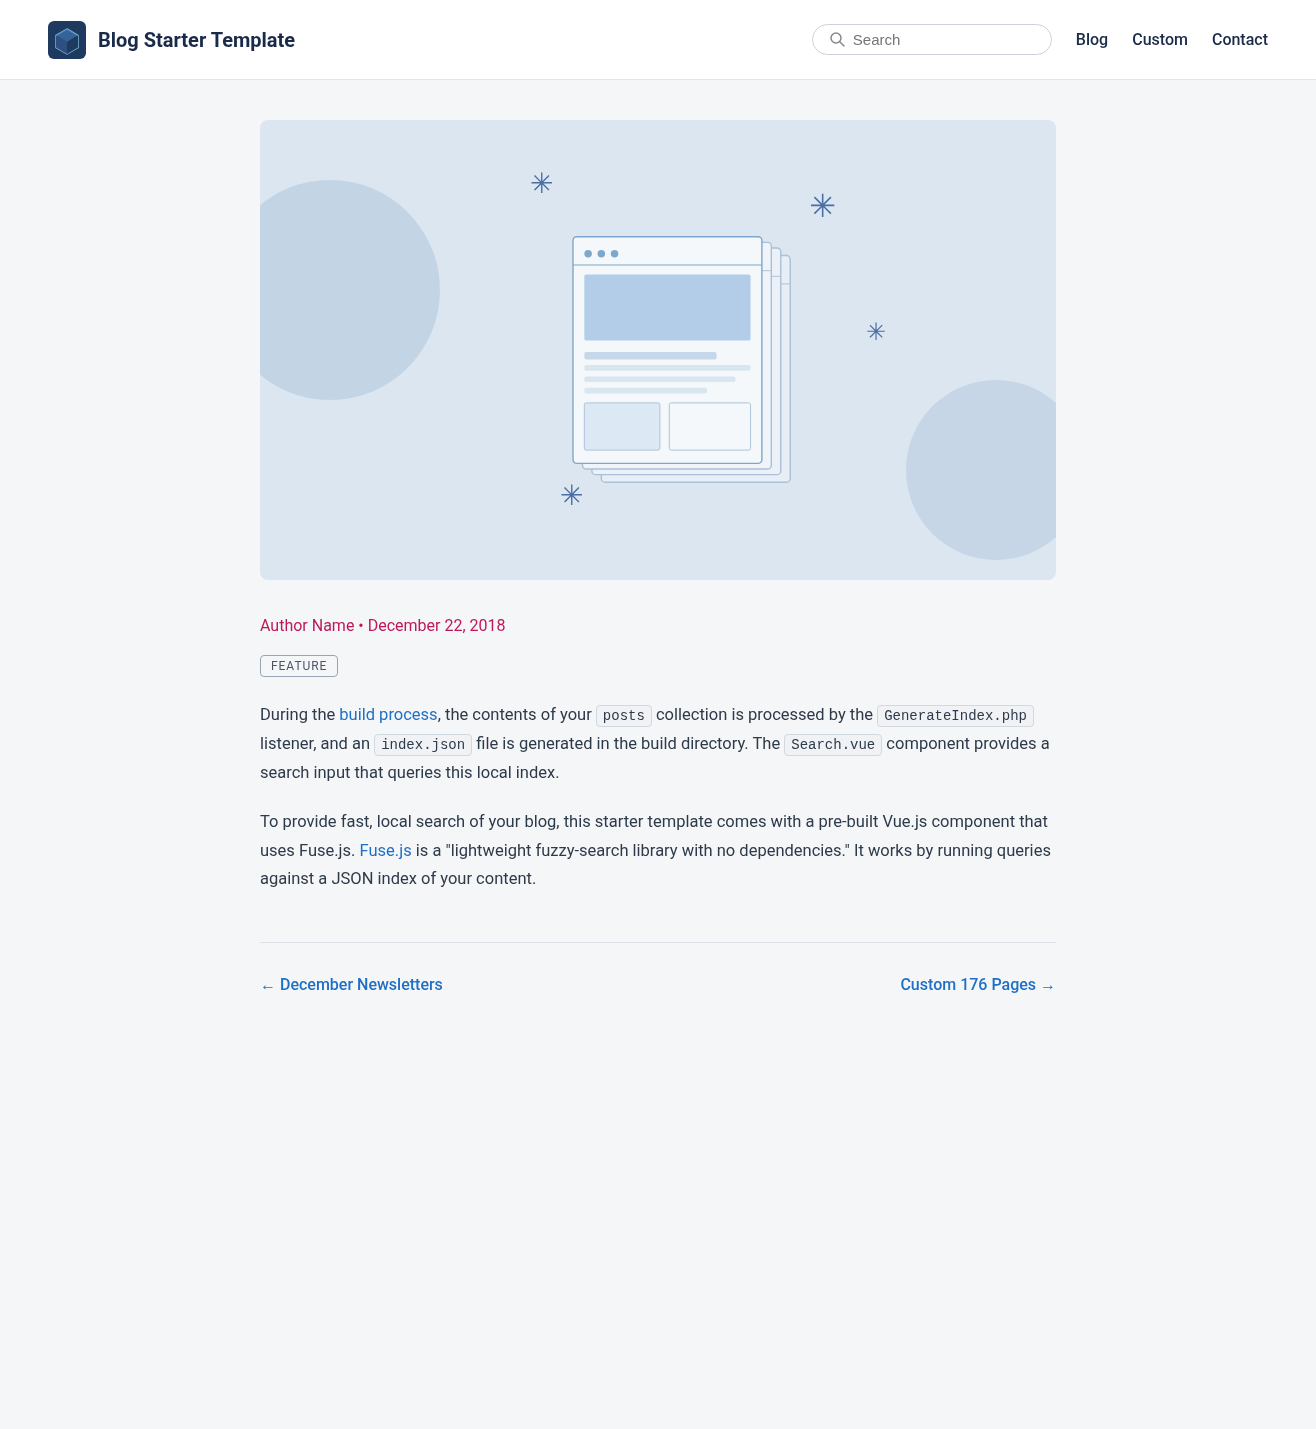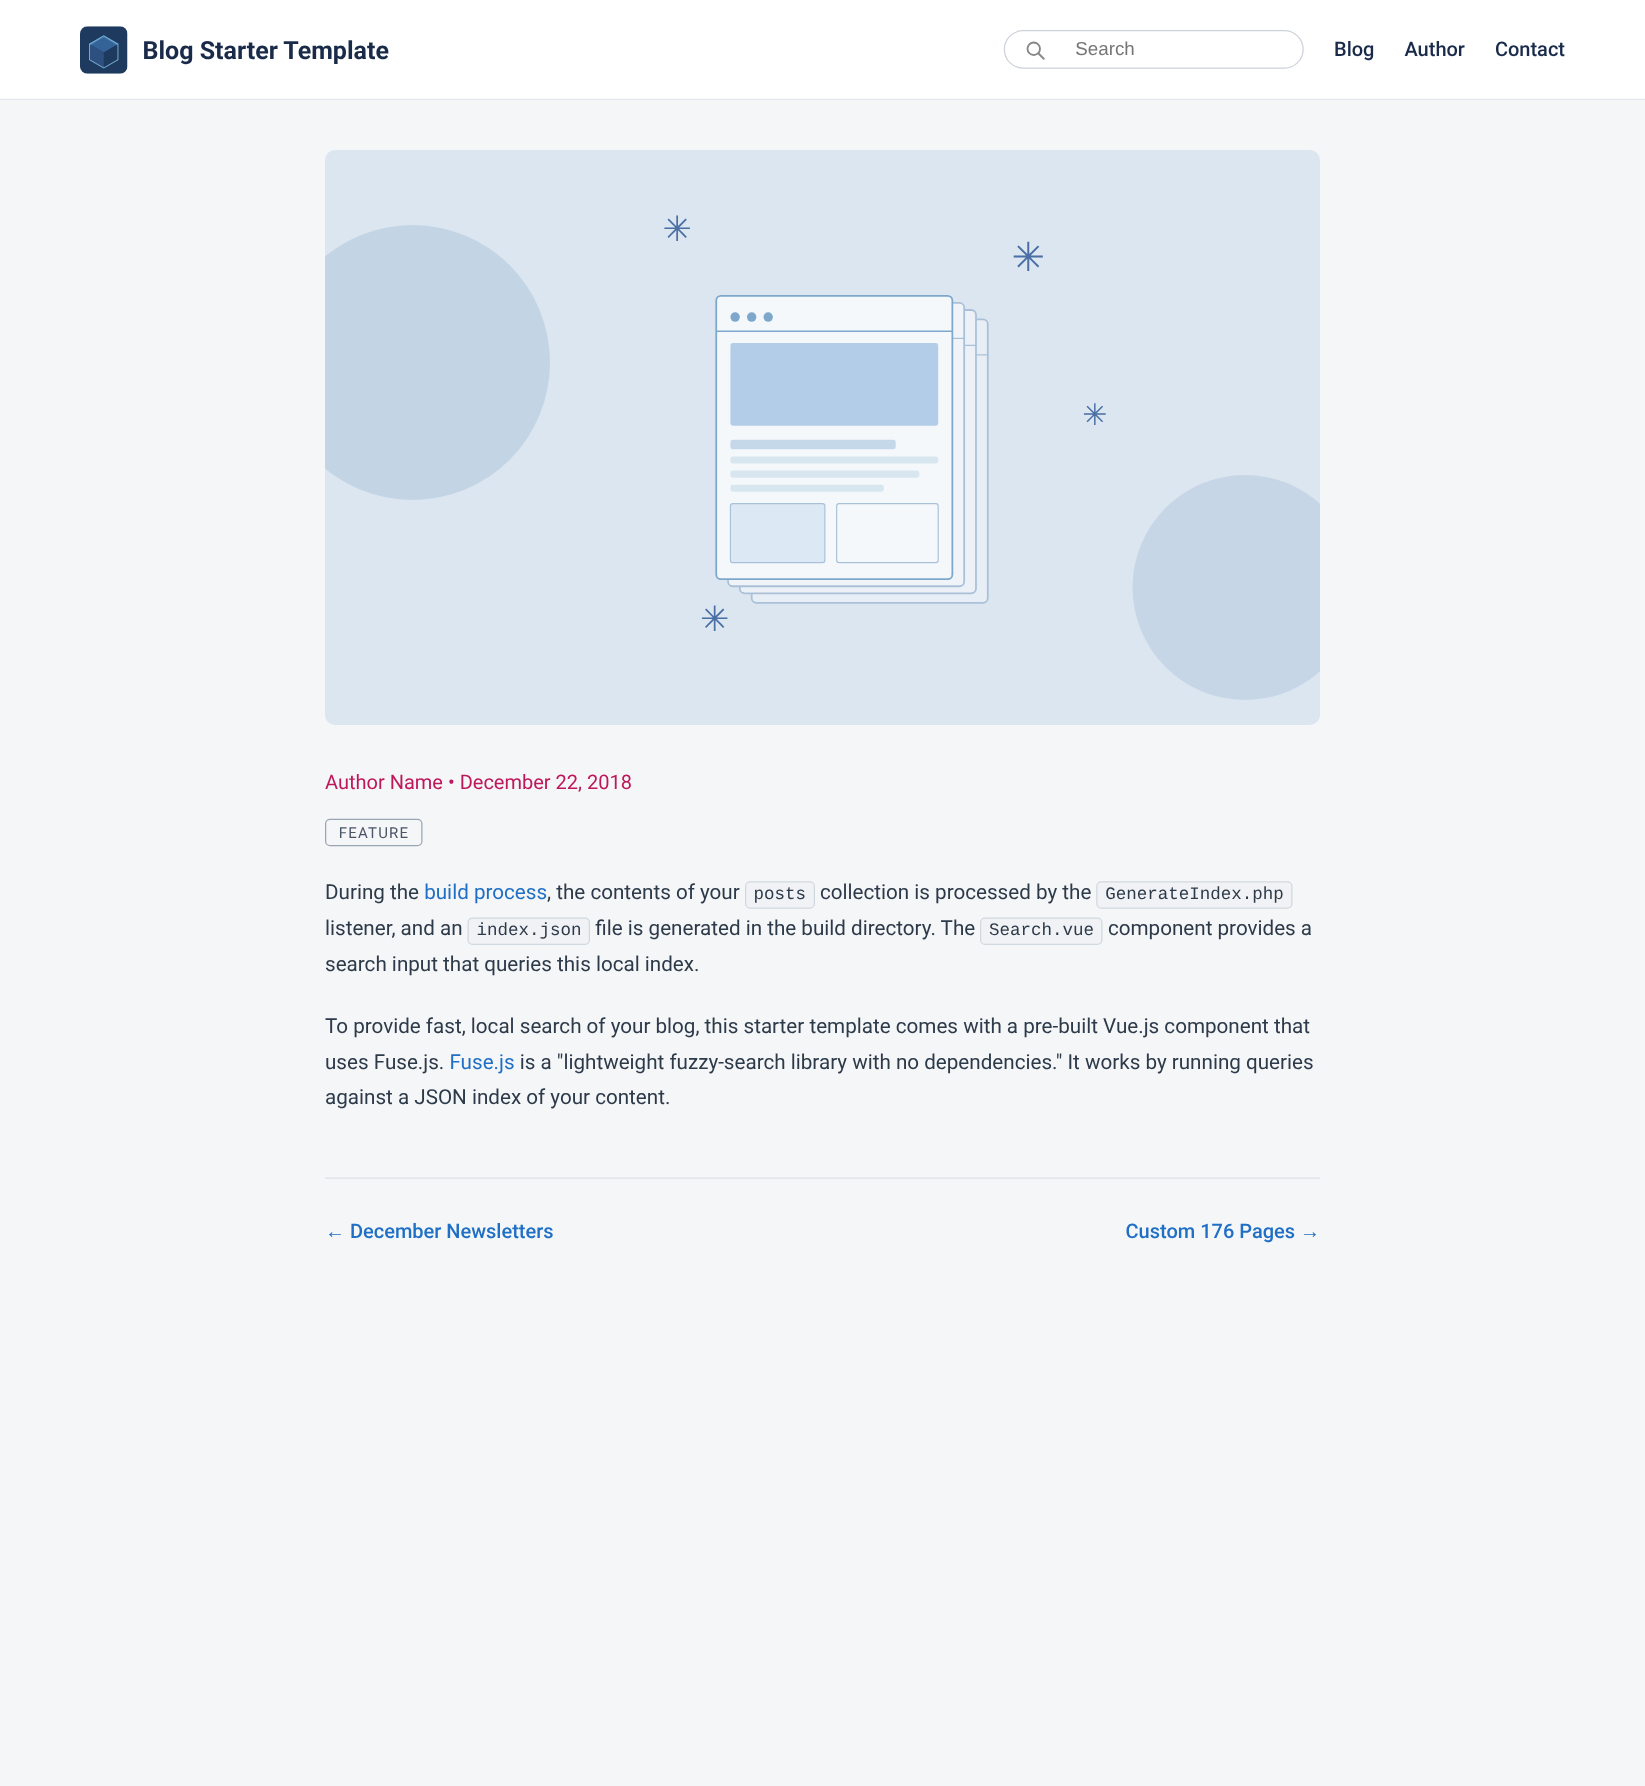--- a/index.html
+++ b/index.html
@@ -8,21 +8,21 @@
       font-family: -apple-system, BlinkMacSystemFont, "Segoe UI", Roboto, Helvetica, Arial, sans-serif;
       background: #f5f6f7;
       color: #1a2b4a;
       min-height: 1429px;
     }
 
     
     header {
       background: #fff;
       border-bottom: 1px solid #e2e5ea;
-      padding: 0 64px;
+      padding: 0 48px;
       height: 80px;
       display: flex;
       align-items: center;
       justify-content: space-between;
       position: sticky;
       top: 0;
       z-index: 100;
     }
 
     .logo-area {
@@ -44,25 +44,25 @@
     }
 
     .nav-right {
       display: flex;
       align-items: center;
       gap: 24px;
     }
 
     .search-box {
       display: flex;
-      align-items: flex-end;
+      align-items: flex-start;
       border: 1.5px solid #cdd2da;
       border-radius: 24px;
       padding: 6px 16px;
-      gap: 24px;
+      gap: 8px;
       background: #fff;
       width: 240px;
     }
 
     .search-box input {
       border: none;
       outline: none;
       font-size: 15px;
       color: #888;
       background: transparent;
@@ -246,21 +246,21 @@
   <div class="nav-right">
     <div class="search-box">
       <svg class="search-icon-svg" width="16" height="16" viewBox="0 0 16 16" fill="none">
         <circle cx="7" cy="7" r="5" stroke="#888" stroke-width="1.5"></circle>
         <line x1="11" y1="11" x2="15" y2="15" stroke="#888" stroke-width="1.5" stroke-linecap="round"></line>
       </svg>
       <input type="text" placeholder="Search" style="">
     </div>
     <nav class="nav-links">
       <a class="nav-link" href="#">Blog</a>
-      <a class="nav-link" href="#">Author</a>
+      <a class="nav-link" href="#">Custom</a>
       <a class="nav-link" href="#">Contact</a>
     </nav>
   </div>
 </header>
 
 <main>
   
   <div class="hero-image">
     <div class="hero-circle-left"></div>
     <div class="hero-circle-right"></div>

